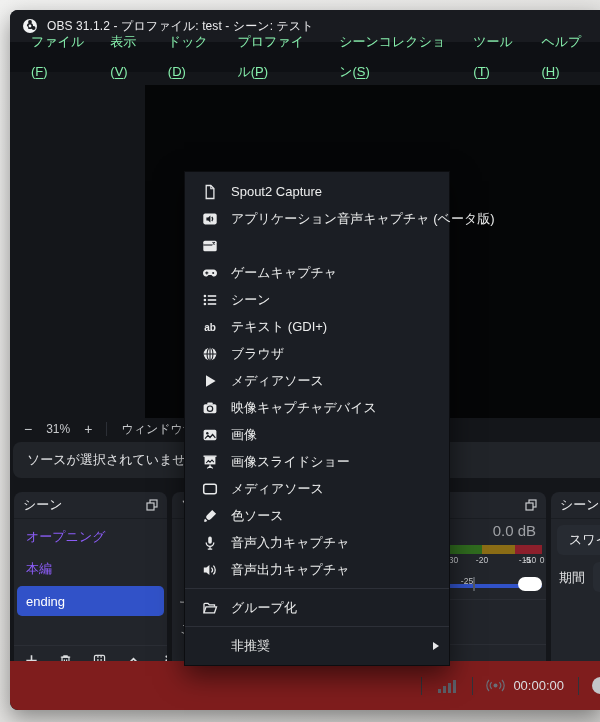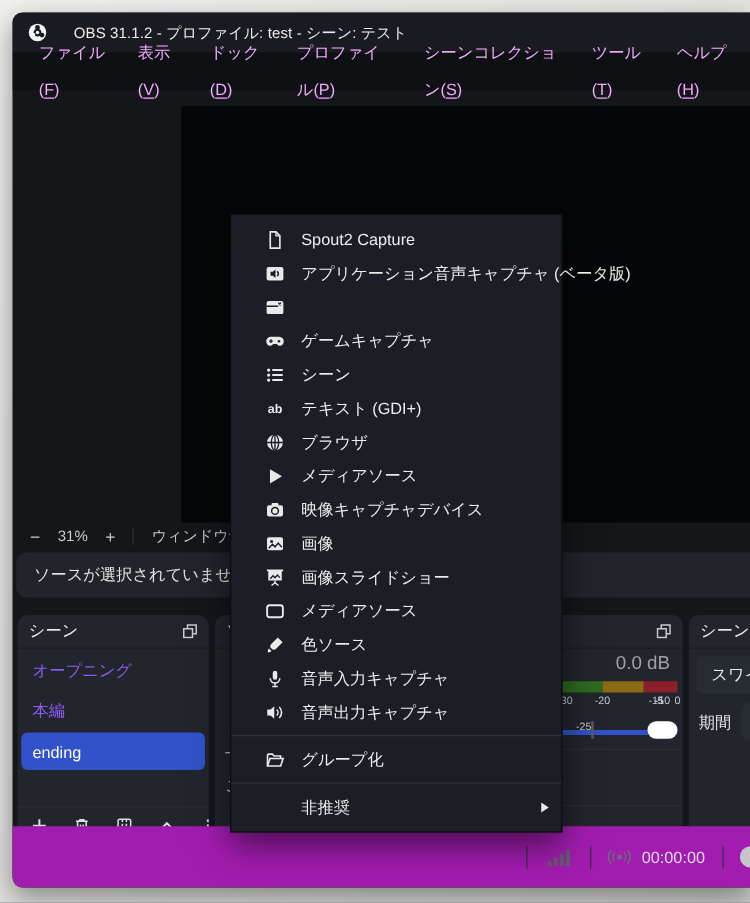--- a/index.html
+++ b/index.html
@@ -9,27 +9,27 @@
     background:linear-gradient(135deg,#f1f1f0 0%,#e2e1df 55%,#cfcecc 100%);
     position:relative;
   }
   .window{
     position:absolute; left:10px; top:10px; width:590px; height:700px;
     background:#14161a; border-radius:8px 0 0 8px; overflow:hidden;
     box-shadow:0 8px 22px rgba(0,0,0,.4);
   }
   
   .titlebar{ position:absolute; left:0; top:0; width:100%; height:32px;
-    background:#191b20; display:flex; align-items:center; padding-left:12px; gap:21px; }
+    background:#191b20; display:flex; align-items:center; padding-left:12px; gap:9px; }
   .titlebar .title{ font-size:12px; color:#ececee; letter-spacing:.1px; }
   .logo{ width:16px; height:16px; display:inline-flex; }
   
   .menubar{ position:absolute; left:0; top:32px; width:100%; height:30px;
     background:#0e1014; display:flex; align-items:center; padding-left:10px; }
-  .menubar .mitem{ font-size:13px; color:#f0abfc; padding:0 11px; line-height:30px; cursor:default; }
+  .menubar .mitem{ font-size:13px; color:#86efac; padding:0 11px; line-height:30px; cursor:default; }
   .menubar .mitem u{ text-decoration:underline; text-underline-offset:2px; }
   
   .canvas{ position:absolute; left:135px; top:75px; width:455px; height:333px; background:#050607; }
   .zoomrow{ position:absolute; left:0; top:408px; width:455px; height:22px;
     display:flex; align-items:center; padding-left:14px; color:#c7c9cc; font-size:12px; gap:14px; }
   .zoomrow .zbtn{ font-size:14px; color:#c7c9cc; }
   .zoomrow .vdiv{ width:1px; height:14px; background:#2c2f36; }
   .zoomrow .fit{ white-space:nowrap; }
   
   .nosel{ position:absolute; left:3px; top:432px; width:600px; height:36px;
@@ -71,30 +71,30 @@
     background:var(--accent,#3152c8); border-radius:2px; }
   .volslider .notch{ position:absolute; left:130px; top:1px; width:1.5px; height:14px; background:#565a61; }
   .volslider .handle{ position:absolute; left:175px; top:1px; width:24px; height:14px; background:#ffffff; border-radius:7px; }
   .mixdiv{ position:absolute; left:0; width:100%; height:1px; background:#2b2e35; }
   
   .transsel{ position:absolute; left:6px; top:33px; width:90px; height:30px; background:#272b32;
     border-radius:6px; display:flex; align-items:center; padding-left:12px; font-size:13px; color:#e9eaec; white-space:nowrap; }
   .durlabel{ position:absolute; left:8px; top:77px; font-size:13px; color:#e0e1e3; }
   .durspin{ position:absolute; left:42px; top:70px; width:56px; height:30px; background:#272b32; border-radius:6px; }
   
-  .statusbar{ position:absolute; left:0; bottom:0; width:100%; height:49px; background:#a21caf;
+  .statusbar{ position:absolute; left:0; bottom:0; width:100%; height:49px; background:#7f1d1d;
     display:flex; align-items:center; justify-content:flex-end; border-radius:0 0 0 8px; }
   .statusbar .sdiv{ width:1px; height:18px; background:#30333b; }
   .statusbar .sitem{ display:inline-flex; align-items:center; }
   .rectime{ font-size:13px; color:#dcdee1; margin:0 14px 0 8px; }
   .recdot{ width:17px; height:17px; border-radius:50%; background:#c3c6ca; margin-right:-9px; }
   
   .ctxmenu{ position:absolute; left:184px; top:171px; width:266px; background:#1b1e24;
     border:1px solid #0c0d10; box-shadow:0 10px 26px rgba(0,0,0,.55); padding:6px 0; z-index:10; }
-  .ctxmenu .row{ height:27px; display:flex; align-items:center; padding-left:27px; }
+  .ctxmenu .row{ height:27px; display:flex; align-items:center; padding-left:17px; }
   .ctxmenu .ic{ width:16px; height:16px; display:inline-flex; flex:none; }
   .ctxmenu .lbl{ margin-left:13px; font-size:13px; color:#eceded; white-space:nowrap; }
   .ctxmenu .sep{ height:1px; background:#2d3038; margin:5px 0; }
   .ctxmenu .arrow{ margin-left:auto; margin-right:10px; width:0; height:0;
     border-left:6px solid #e8e9ea; border-top:4.5px solid transparent; border-bottom:4.5px solid transparent; }
   svg{ display:block; }
 </style>
 </head>
 <body>
 

